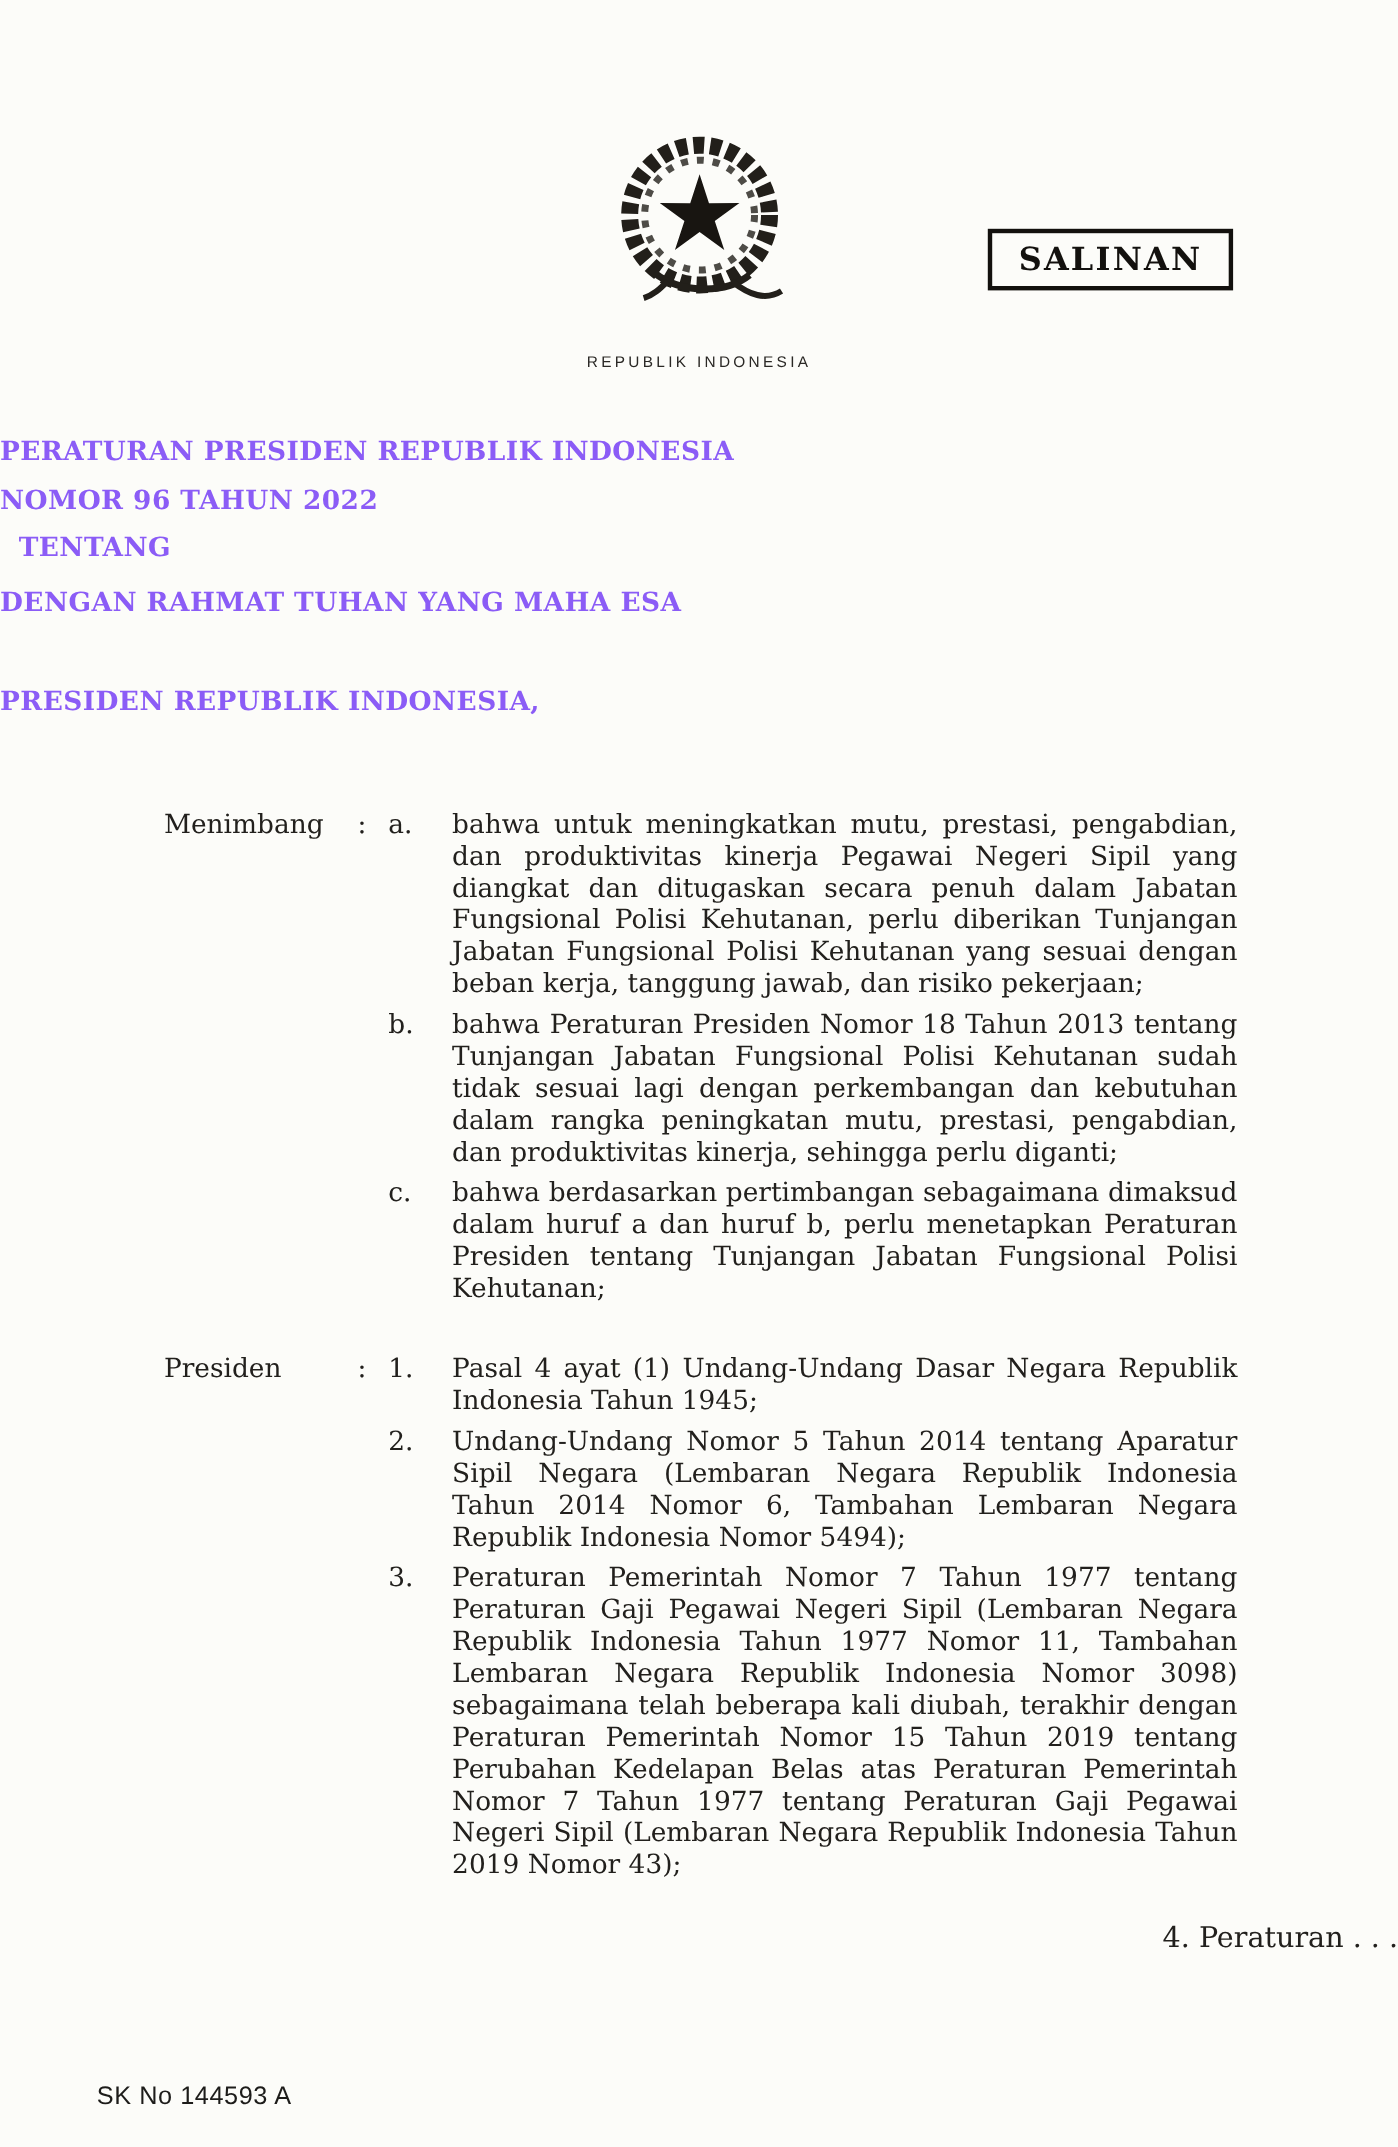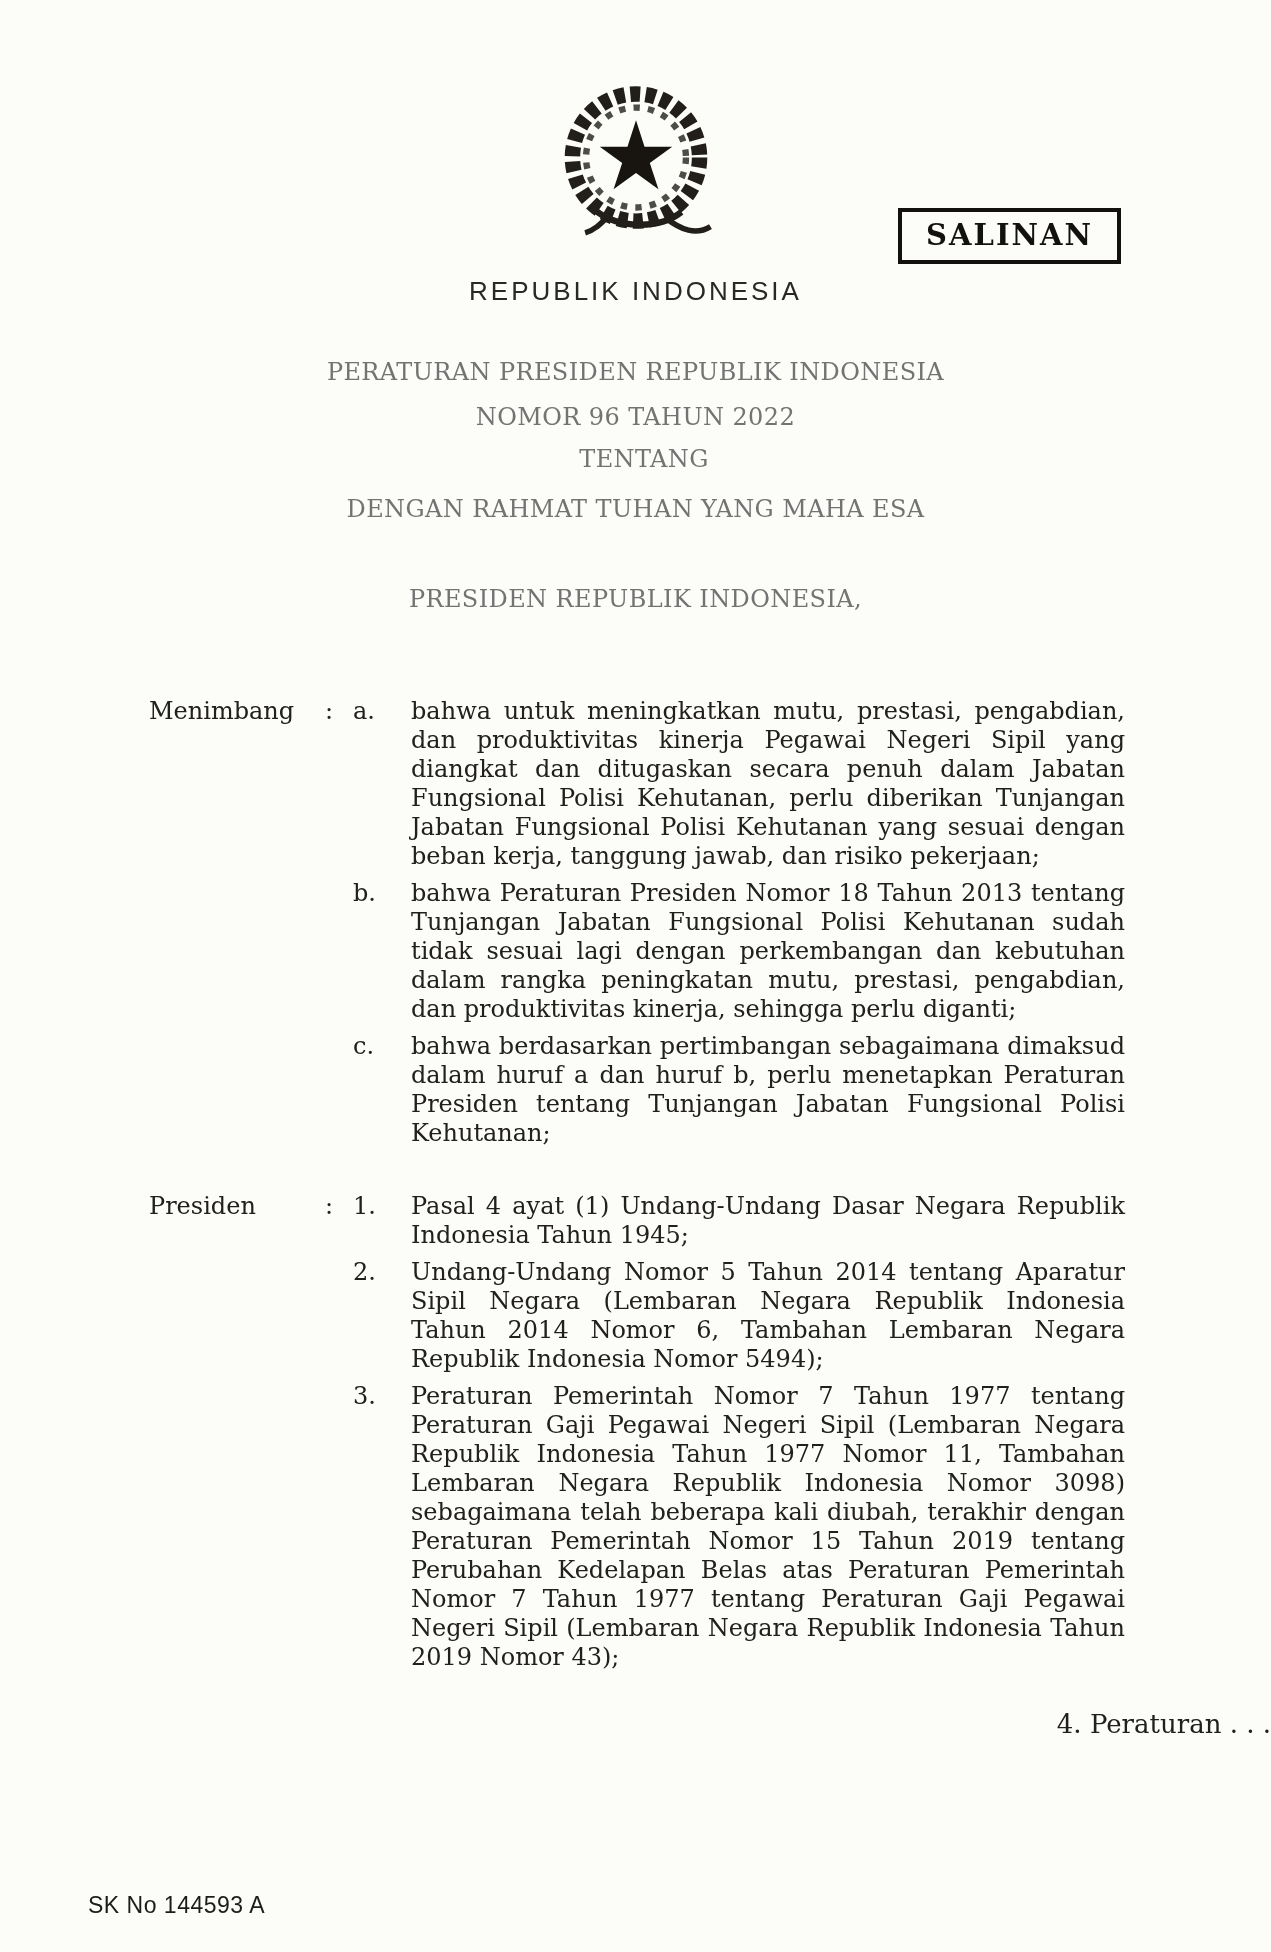--- a/index.html
+++ b/index.html
@@ -7,43 +7,43 @@
   .page {
     position:relative;
     width:1271px; height:1952px;
     margin:0 auto;
     background:#fcfcf9;
     color:#22201d;
     font-family:"DejaVu Serif","Liberation Serif",serif;
     overflow:hidden;
   }
   
-  .emblem-wrap { position:relative; padding-top:74px;text-align:center; }
+  .emblem-wrap { position:relative; padding-top:112px;text-align:center; }
   .emblem { display:block; margin:0 auto; }
   .salinan-box {
     position:absolute;
     top:208px; right:150px;
     border:4px solid #13110e;
     padding:6px 24px 8px 24px;
     font-size:29px;
     font-weight:bold;
     letter-spacing:2px;
     color:#13110e;
     background:transparent;
   }
   .letterhead {
     margin-top:26px;
     text-align:center;
     font-family:"Liberation Sans","DejaVu Sans",sans-serif;
     color:#2a2825;
   }
   .letterhead-line1 { font-size:19px; letter-spacing:3px; line-height:26px; }
-  .letterhead-line2 { font-size:26px; letter-spacing:3px; line-height:26px; }
+  .letterhead-line2 { font-size:14px; letter-spacing:3px; line-height:26px; }
   
-  .title-block { text-align:center; color:#737373; }
+  .title-block { text-align:left; color:#8b5cf6;font-weight:bold; }
   .title-line { font-size:24px; line-height:32px; letter-spacing:0.4px; }
   .t1 { margin-top:52px; }
   .t2 { margin-top:13px; }
   .t3 { margin-top:10px;padding-left:17px; }
   .t4 { margin-top:10px; }
   .preamble   { margin-top:18px; }
   .salutation { margin-top:58px; }
   
   .doc-body {
     margin-top:82px;

